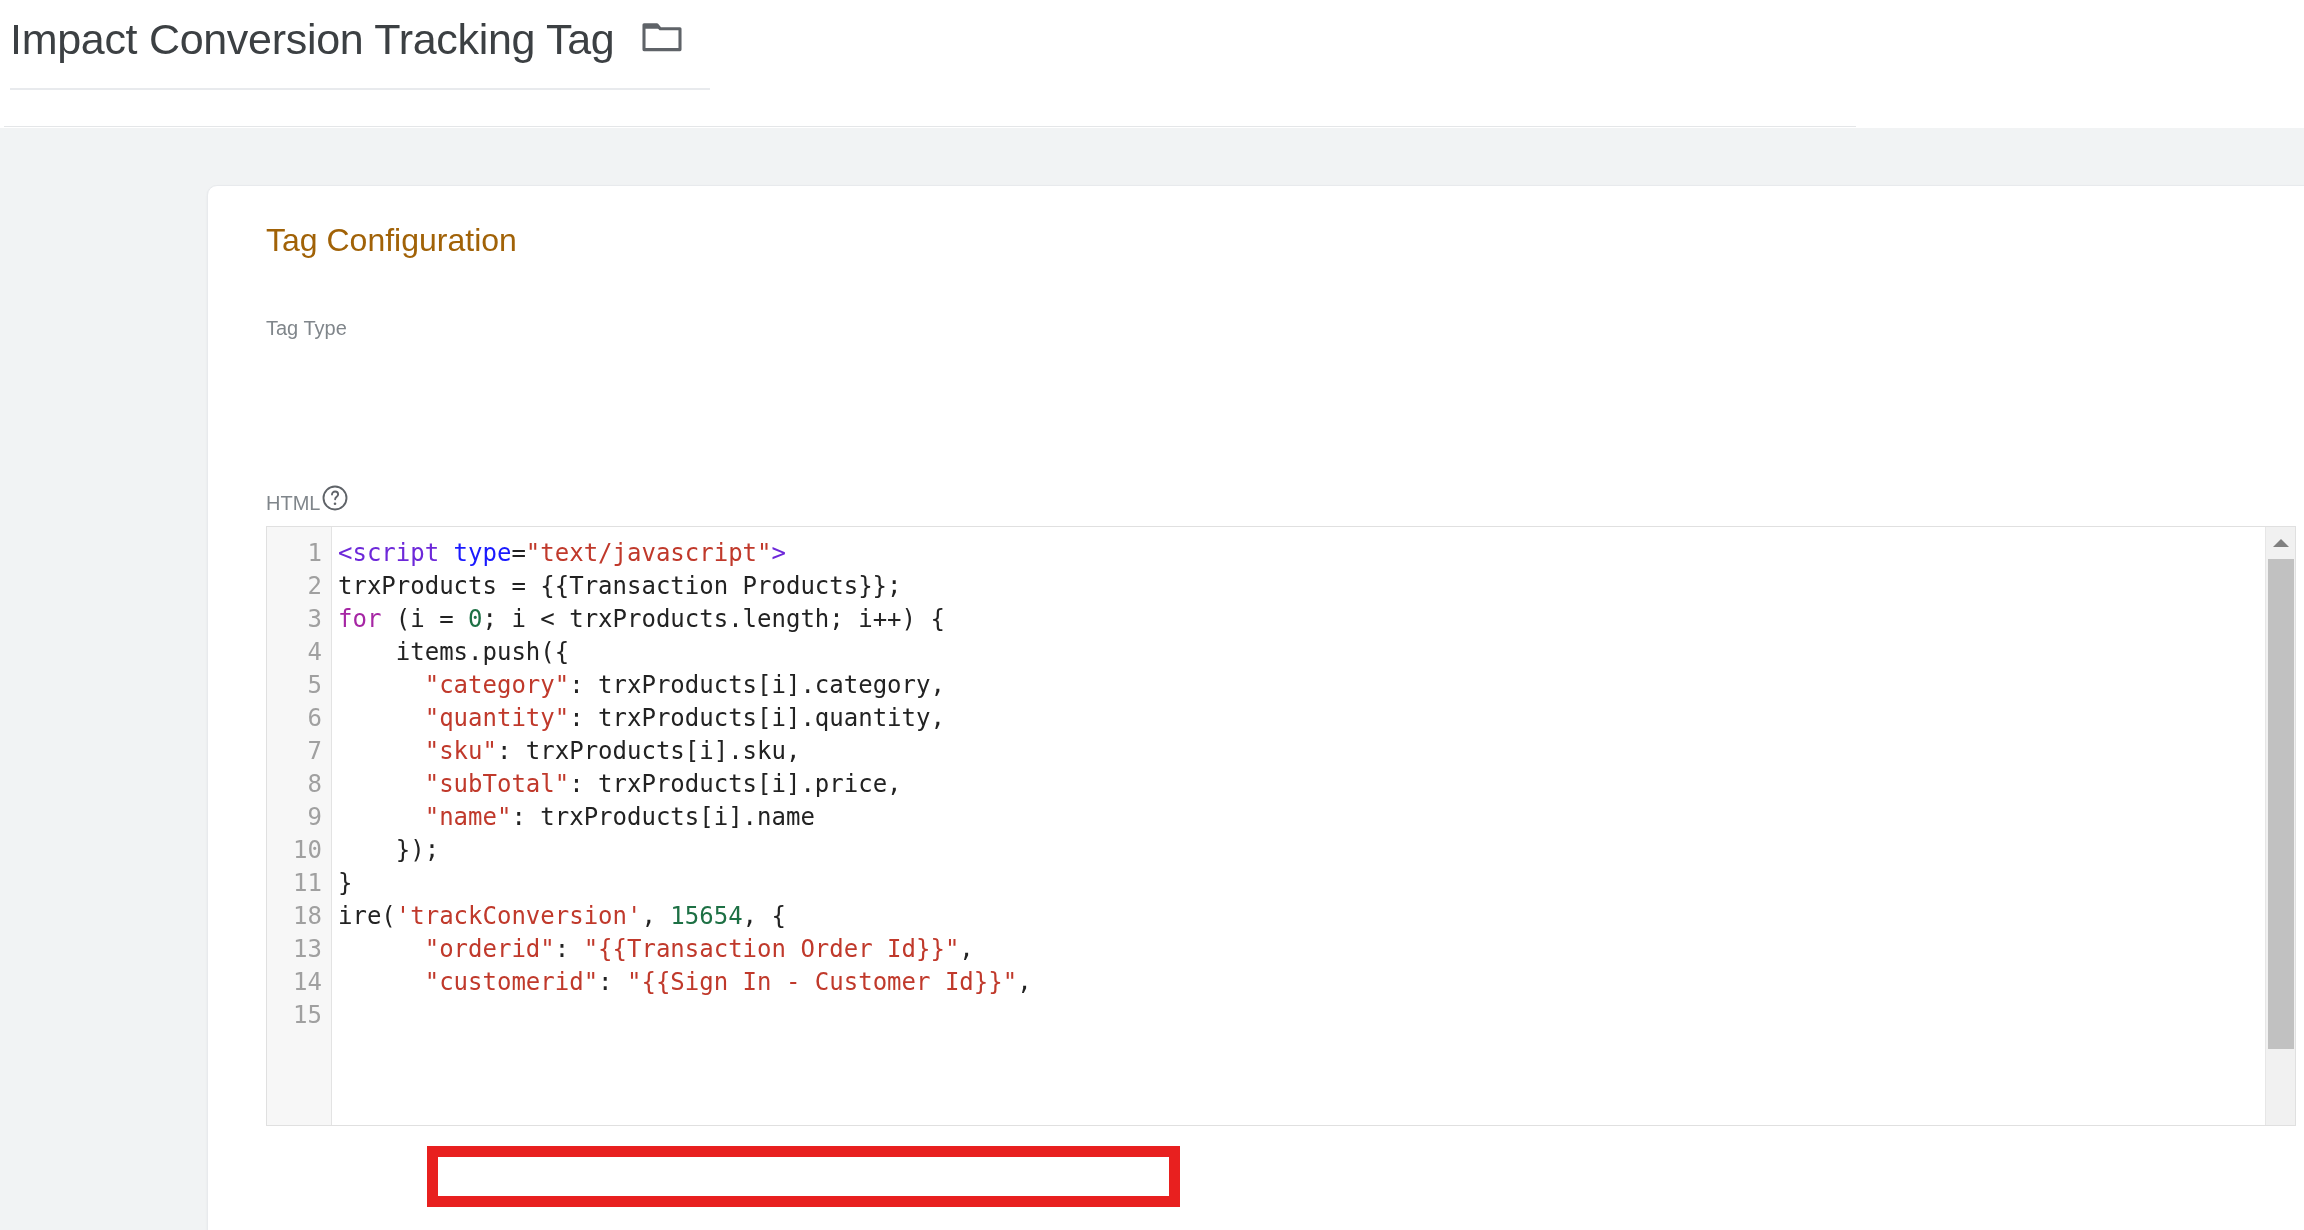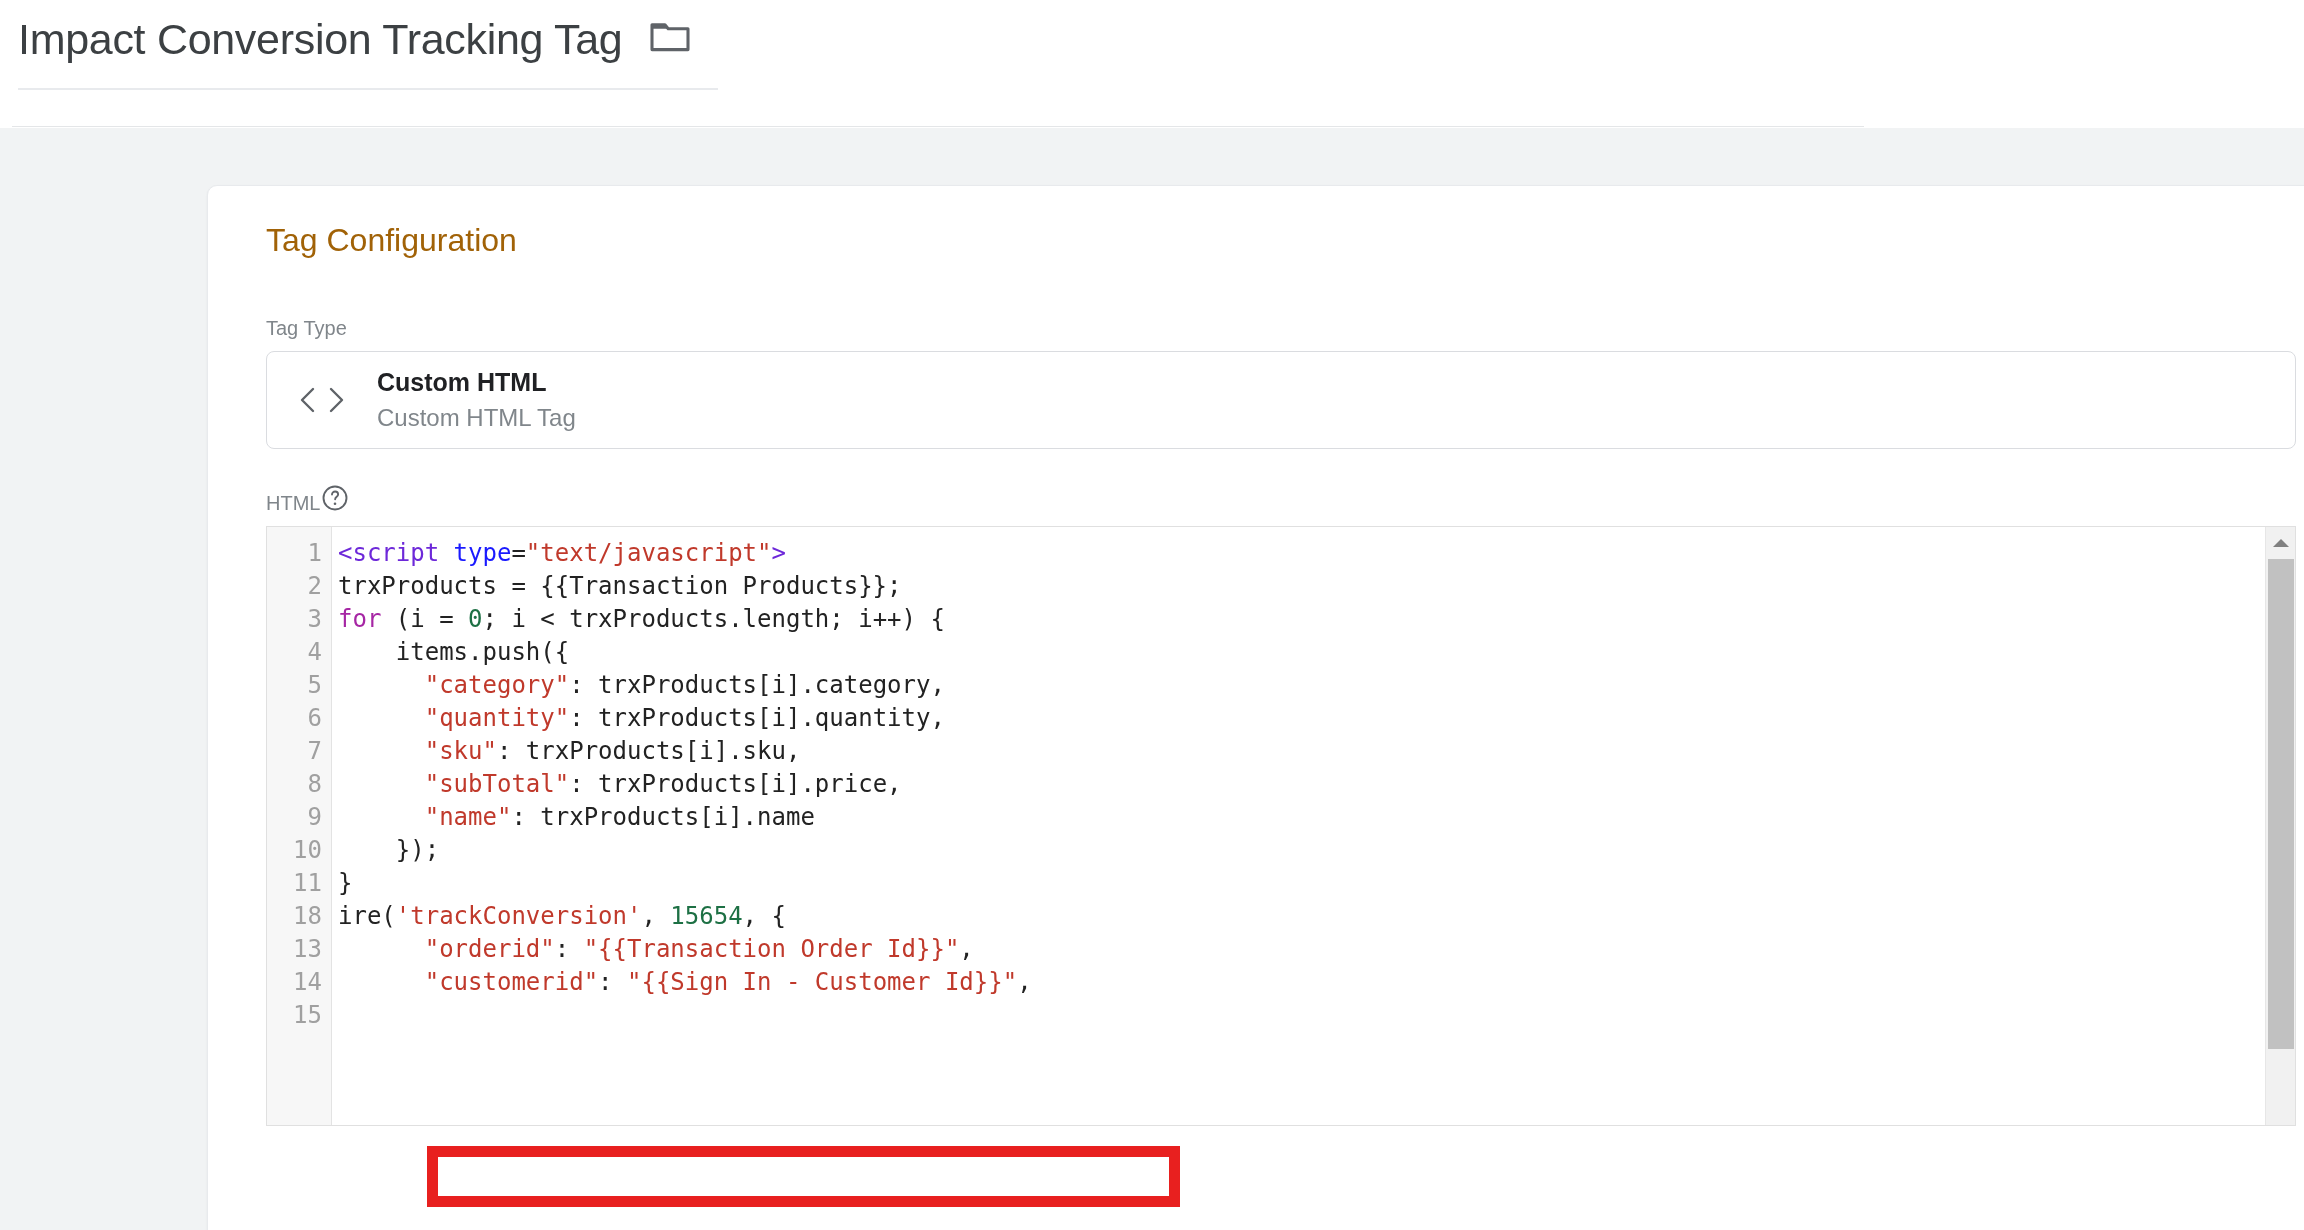--- a/index.html
+++ b/index.html
@@ -8,21 +8,21 @@
     width: 2304px;
     height: 1230px;
     overflow: hidden;
     background: #ffffff;
     font-family: "Liberation Sans", sans-serif;
   }
 
   
   .app-header {
     position: absolute;
-    left: 12px; top: 0;
+    left: 4px; top: 0;
     width: 1852px;
     height: 127px;
     background: #ffffff;
     border-bottom: 1px solid #e4e6e8;
   }
 
   .title-row {
     position: absolute;
     left: 6px;
     top: 10px;
@@ -254,32 +254,20 @@
 </div>
 
 <div class="page-body">
 
   <div class="config-card">
 
     <div class="card-title">Tag Configuration</div>
 
     <div class="field-label label-tag-type">Tag Type</div>
 
-    <div class="tagtype-box">
-      <div class="tagtype-icon">
-        <svg width="58" height="40" viewBox="0 0 58 40" fill="none" xmlns="http://www.w3.org/2000/svg">
-          <path d="M20 9 L9 20 L20 31" stroke="#5f6368" stroke-width="2.4" fill="none" stroke-linecap="round" stroke-linejoin="round"></path>
-          <path d="M38 9 L49 20 L38 31" stroke="#5f6368" stroke-width="2.4" fill="none" stroke-linecap="round" stroke-linejoin="round"></path>
-        </svg>
-      </div>
-      <div class="tagtype-text">
-        <div class="tagtype-name">Custom HTML</div>
-        <div class="tagtype-desc">Custom HTML Tag</div>
-      </div>
-    </div>
 
     <div class="field-label label-html">
       <span>HTML</span>
       <span class="help-icon">
         <svg width="30" height="30" viewBox="0 0 24 24" fill="none" xmlns="http://www.w3.org/2000/svg">
           <circle cx="12" cy="12" r="9.2" stroke="#5f6368" stroke-width="1.5" fill="none"></circle>
           <path d="M9.6 9.2c0-1.4 1.1-2.4 2.5-2.4s2.4 1 2.4 2.3c0 1.9-2.4 1.9-2.4 3.9" stroke="#5f6368" stroke-width="1.5" fill="none" stroke-linecap="round"></path>
           <circle cx="12" cy="16.6" r="1.05" fill="#5f6368"></circle>
         </svg>
       </span>

